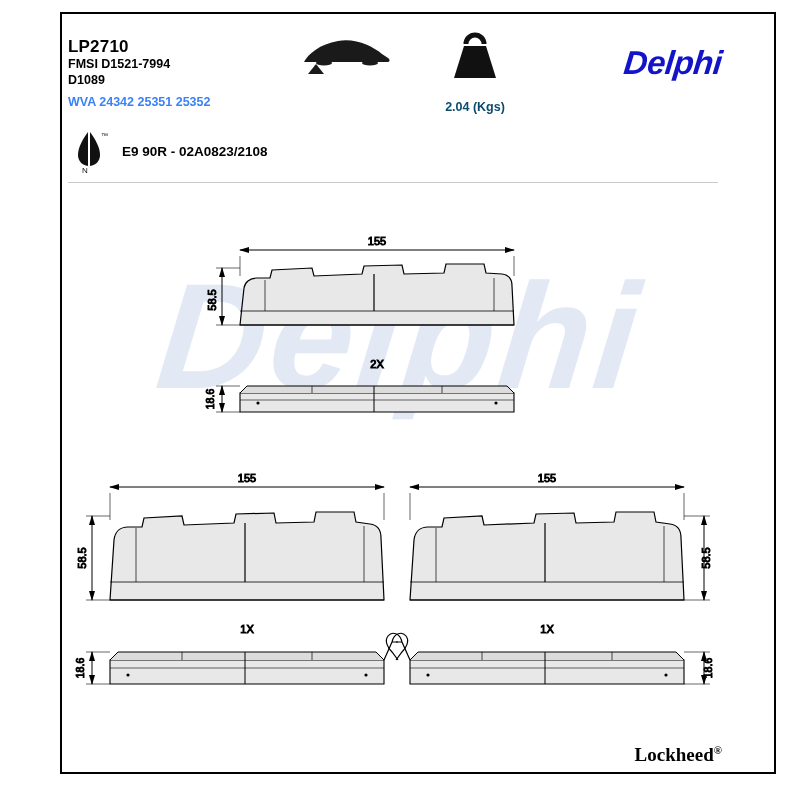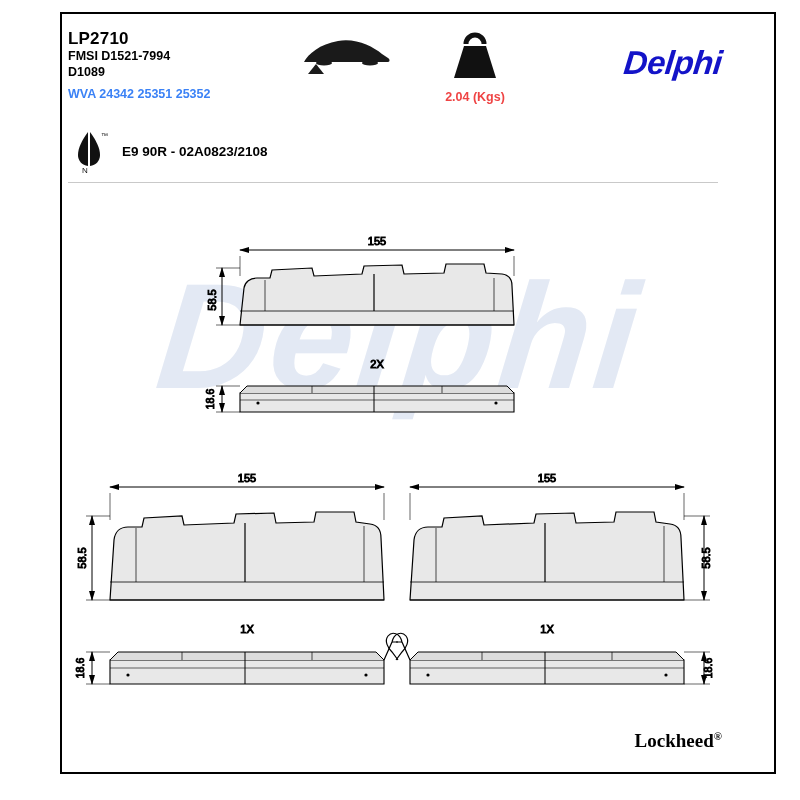--- a/index.html
+++ b/index.html
@@ -25,21 +25,21 @@
     height: 762px;
     border: 2px solid #000;
     box-sizing: border-box;
     background: #fff;
   }
 
   
   .hdr-codes {
     position: absolute;
     left: 68px;
-    top: 28px;
+    top: 36px;
     line-height: 1.25;
   }
   .part-number {
     font-size: 17px;
     font-weight: bold;
     color: #000;
     letter-spacing: 0.2px;
   }
   .code-line {
     font-size: 12.5px;
@@ -64,22 +64,22 @@
     position: absolute;
     left: 420px;
     top: 28px;
     width: 110px;
     text-align: center;
   }
   .weight-icon { width: 70px; height: 56px; display:block; margin: 0 auto; }
   .weight-label {
     font-size: 12.5px;
     font-weight: bold;
-    color: #ef4444;
-    margin-top: 6px;
+    color: #0c4a6e;
+    margin-top: 16px;
   }
 
   .brand {
     position: absolute;
     right: 78px;
     top: 44px;
     font-size: 33px;
     font-weight: bold;
     color: #1313c8;
     letter-spacing: -0.5px;
@@ -134,21 +134,21 @@
     position: absolute;
     left: 62px;
     top: 190px;
     width: 712px;
     height: 540px;
   }
 
   .footer-brand {
     position: absolute;
     right: 78px;
-    bottom: 48px;
+    bottom: 34px;
     font-size: 19px;
     font-weight: bold;
     color: #000;
     font-family: "Liberation Serif", serif;
     text-align: right;
   }
   .footer-brand .reg { font-size: 11px; vertical-align: super; }
 </style>
 </head>
 <body>

